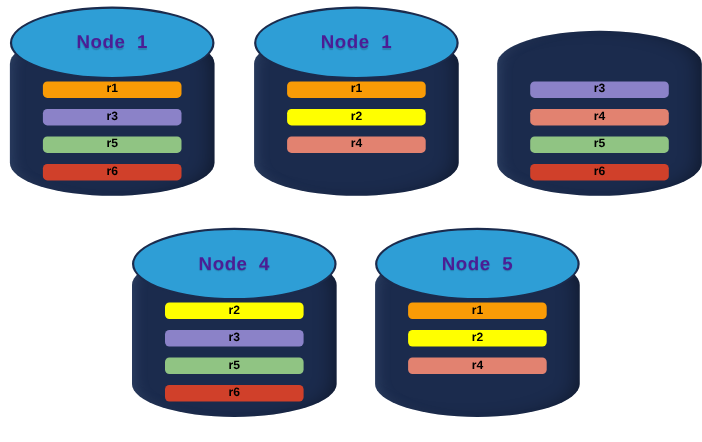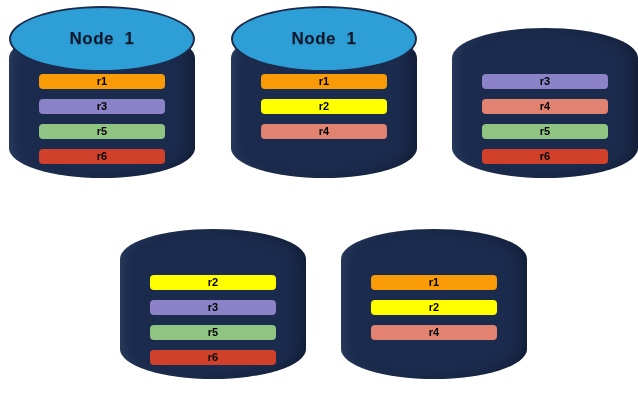--- a/index.html
+++ b/index.html
@@ -45,21 +45,21 @@
     height: 66px;
     background: #2e9ed6;
     border: 2px solid #1b2b4d;
     border-radius: 93px / 33px;
     box-sizing: border-box;
     display: flex;
     align-items: center;
     justify-content: center;
   }
   .node-title {
-    color: #0f172a;
+    color: #4c1d95;
     font-size: 17px;
     font-weight: bold;
     letter-spacing: 0.5px;
     white-space: pre;
     text-shadow: 0 1px 1px rgba(0,0,0,0.18);
   }
 
   
   .records {
     position: absolute;
@@ -119,22 +119,28 @@
       </div>
     </div>
     <div class="node" style="left: 120px; top: 207px;">
       <div class="node-body"></div>
       <div class="records">
         <div class="record" style="background: rgb(255, 255, 0);">r2</div>
         <div class="record" style="background: rgb(139, 130, 200);">r3</div>
         <div class="record" style="background: rgb(144, 196, 131);">r5</div>
         <div class="record" style="background: rgb(208, 64, 42);">r6</div>
       </div>
+      <div class="node-top">
+        <span class="node-title">Node  4</span>
+      </div>
     </div>
     <div class="node" style="left: 341px; top: 207px;">
       <div class="node-body"></div>
       <div class="records">
         <div class="record" style="background: rgb(249, 155, 6);">r1</div>
         <div class="record" style="background: rgb(255, 255, 0);">r2</div>
         <div class="record" style="background: rgb(226, 130, 112);">r4</div>
       </div>
+      <div class="node-top">
+        <span class="node-title">Node  5</span>
+      </div>
     </div>
   </div>
 
 </body></html>

